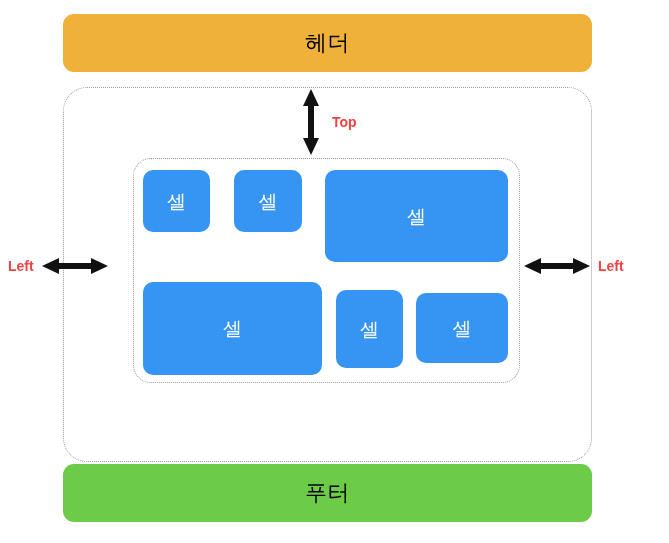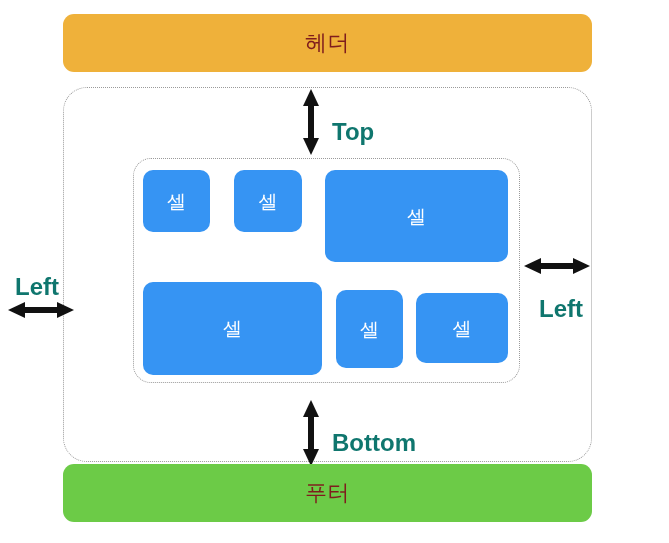--- a/index.html
+++ b/index.html
@@ -24,21 +24,21 @@
     left: 63px;
     width: 529px;
     height: 58px;
     border-radius: 11px;
     display: flex;
     align-items: center;
     justify-content: center;
     box-sizing: border-box;
   }
   .bar-label {
-    color: #7f1d1d;
+    color: #000000;
     font-size: 22px;
     line-height: 1;
     letter-spacing: 0.5px;
   }
   #header-bar { top: 14px; }
   #footer-bar { top: 464px; }
 
   
   #outer-box {
     position: absolute;
@@ -78,30 +78,28 @@
     color: #ffffff;
     font-size: 19px;
     line-height: 1;
   }
 
   
   .arrow-group {
     position: absolute;
     display: flex;
     align-items: center;
-    flex-direction: column;
   }
   .arrow-group.vertical { flex-direction: row; }
   .edge-label {
-    color: #0f766e;
-    font-size: 24px;
+    color: #ef4444;
+    font-size: 14px;
     font-weight: bold;
     line-height: 1;
     white-space: nowrap;
-    margin-top: 20px;
   }
   .arrow-svg { display: block; }
 
   #arrow-top    { left: 300px; top: 89px;  }
   #arrow-bottom { left: 300px; top: 400px; }
   #arrow-left   { left: 8px;   top: 255px; }
   #arrow-right  { left: 524px; top: 255px; }
 
   #arrow-top .edge-label,
   #arrow-bottom .edge-label { margin-left: 10px; }
@@ -146,30 +144,20 @@
     <span>
       <svg class="arrow-svg" width="22" height="66" viewBox="0 0 22 66" aria-hidden="true">
         <polygon points="11,0 19,17 3,17" fill="#111111"></polygon>
         <rect x="8" y="14" width="6" height="38" fill="#111111"></rect>
         <polygon points="11,66 19,49 3,49" fill="#111111"></polygon>
       </svg>
     </span>
     <span class="edge-label">Top</span>
   </div>
 
-  <div id="arrow-bottom" class="arrow-group vertical">
-    <span>
-      <svg class="arrow-svg" width="22" height="66" viewBox="0 0 22 66" aria-hidden="true">
-        <polygon points="11,0 19,17 3,17" fill="#111111"></polygon>
-        <rect x="8" y="14" width="6" height="38" fill="#111111"></rect>
-        <polygon points="11,66 19,49 3,49" fill="#111111"></polygon>
-      </svg>
-    </span>
-    <span class="edge-label">Bottom</span>
-  </div>
 
   <div id="arrow-left" class="arrow-group">
     <span class="edge-label">Left</span>
     <span>
       <svg class="arrow-svg" width="66" height="22" viewBox="0 0 66 22" aria-hidden="true">
         <polygon points="0,11 17,19 17,3" fill="#111111"></polygon>
         <rect x="14" y="8" width="38" height="6" fill="#111111"></rect>
         <polygon points="66,11 49,19 49,3" fill="#111111"></polygon>
       </svg>
     </span>

